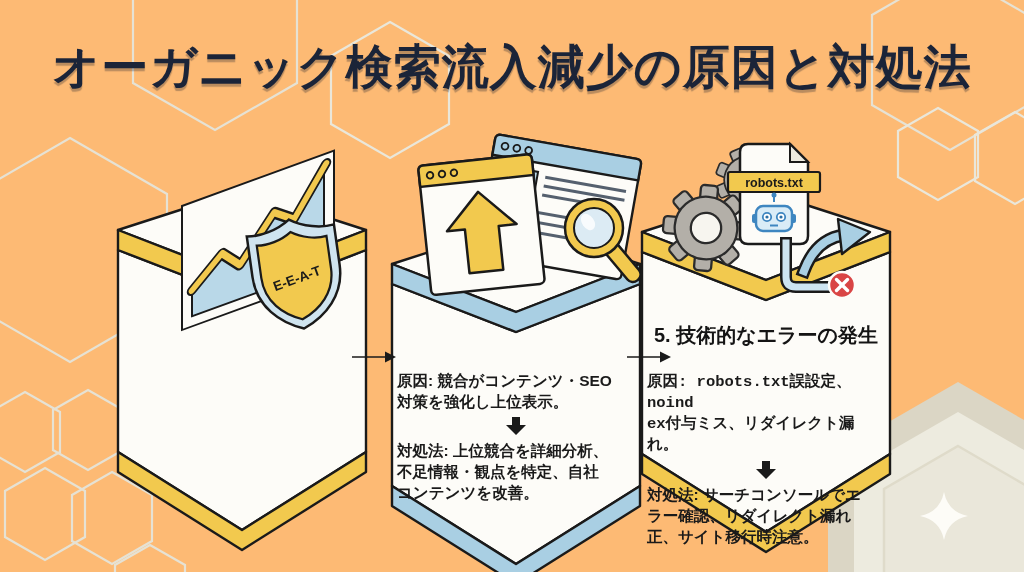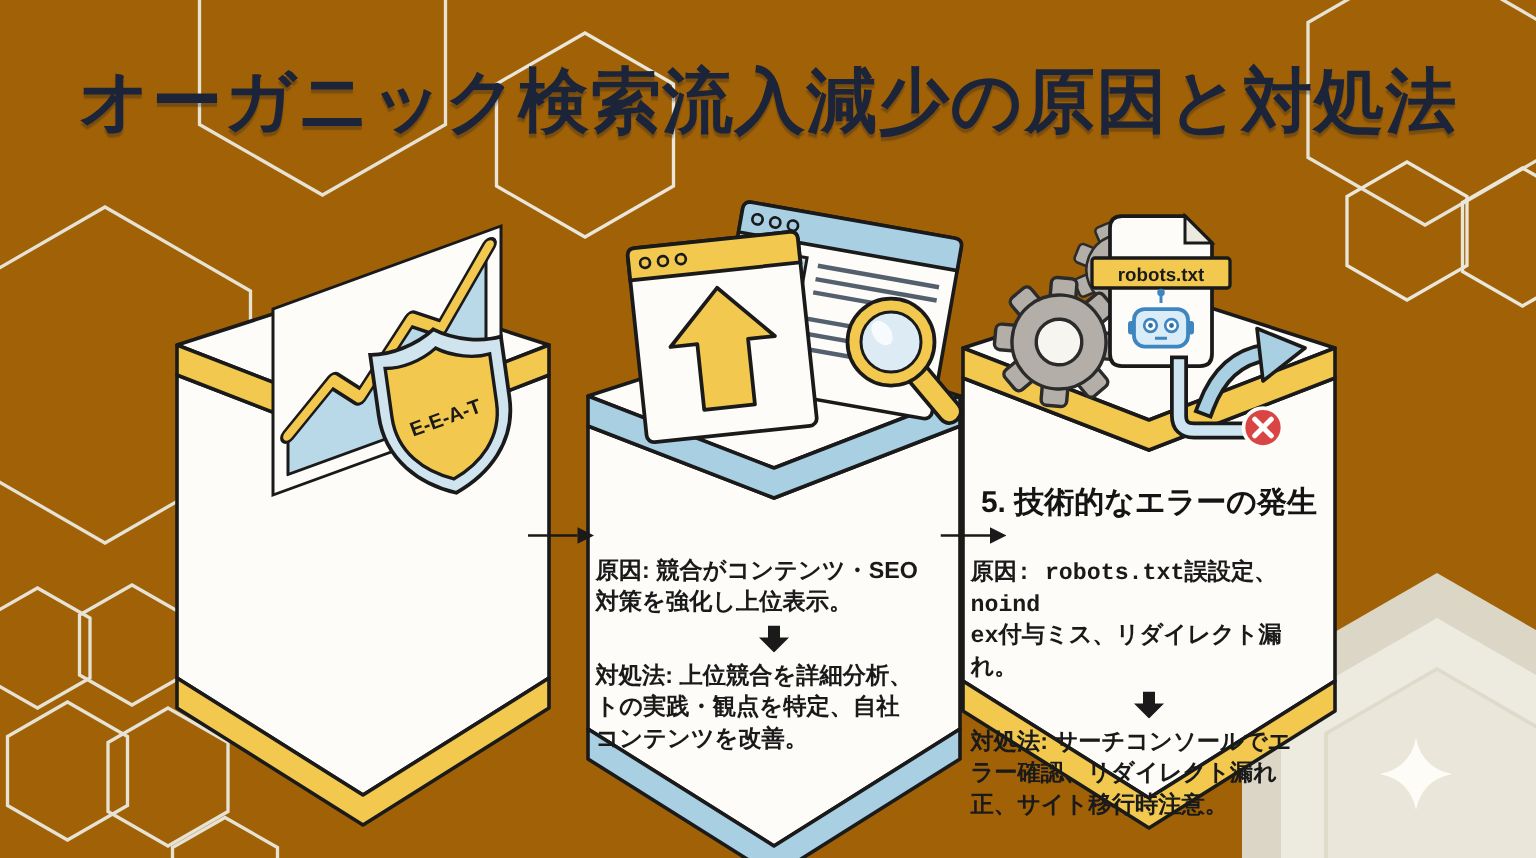--- a/index.html
+++ b/index.html
@@ -52,21 +52,21 @@
 
   .flow-arrow { position:absolute; z-index:3; }
   .flow-arrow.a1 { left:352px; top:350px; }
   .flow-arrow.a2 { left:627px; top:350px; }
 
   svg text { font-family:"Liberation Sans","DejaVu Sans",sans-serif; }
 </style>
 </head>
 <body>
 
-<div class="stage" style="background: #a16207;">
+<div class="stage" style="background: #fdba74;">
 
   <svg class="bg-deco" width="1024" height="572" viewBox="0 0 1024 572">
     <polygon class="hex-outline" points="70,138 167,194 167,306 70,362 -27,306 -27,194"></polygon>
     <polygon class="hex-outline" points="215,-60 297,-13 297,83 215,130 133,83 133,-13"></polygon>
     <polygon class="hex-outline light" points="390,22 449,56 449,124 390,158 331,124 331,56"></polygon>
     <polygon class="hex-outline" points="950,-30 1028,15 1028,105 950,150 872,105 872,15"></polygon>
     <polygon class="hex-outline light" points="938,108 978,131 978,177 938,200 898,177 898,131"></polygon>
     <polygon class="hex-outline light" points="1015,112 1055,135 1055,181 1015,204 975,181 975,135"></polygon>
     <polygon class="hex-outline" points="25,392 60,412 60,452 25,472 -10,452 -10,412"></polygon>
     <polygon class="hex-outline" points="88,390 123,410 123,450 88,470 53,450 53,410"></polygon>
@@ -163,21 +163,21 @@
       </g>
     </svg>
 
     <div class="card-text">
       <div class="card-para cause">原因: 競合がコンテンツ・SEO
 対策を強化し上位表示。</div>
       <svg class="down-arrow" width="22" height="18" viewBox="0 0 22 18">
         <polygon points="7,0 15,0 15,8 21,8 11,18 1,8 7,8" fill="#1a1a1a"></polygon>
       </svg>
       <div class="card-para treatment">対処法: 上位競合を詳細分析、
-トの実践・観点を特定、自社
+不足情報・観点を特定、自社
 コンテンツを改善。</div>
     </div>
   </div>
 
   <div class="card card-3" style="--accent: #f2c94e;">
     <svg class="shape" width="256" height="372" viewBox="0 0 256 372">
       <polygon class="face" points="4,64 128,112 252,64 252,266 128,344 4,266"></polygon>
       <polygon class="band" points="4,266 128,344 252,266 252,286 128,364 4,286"></polygon>
       <polygon class="face" points="128,4 252,44 128,92 4,44"></polygon>
       <polygon class="band" points="4,44 128,92 252,44 252,64 128,112 4,64"></polygon>

